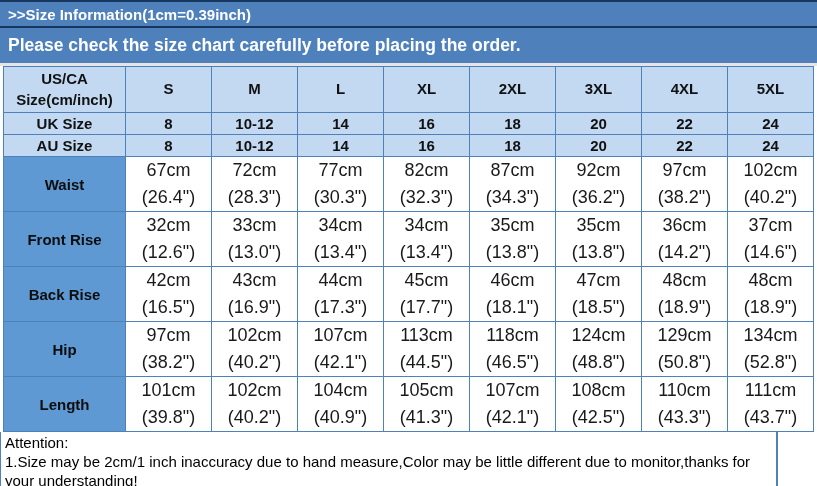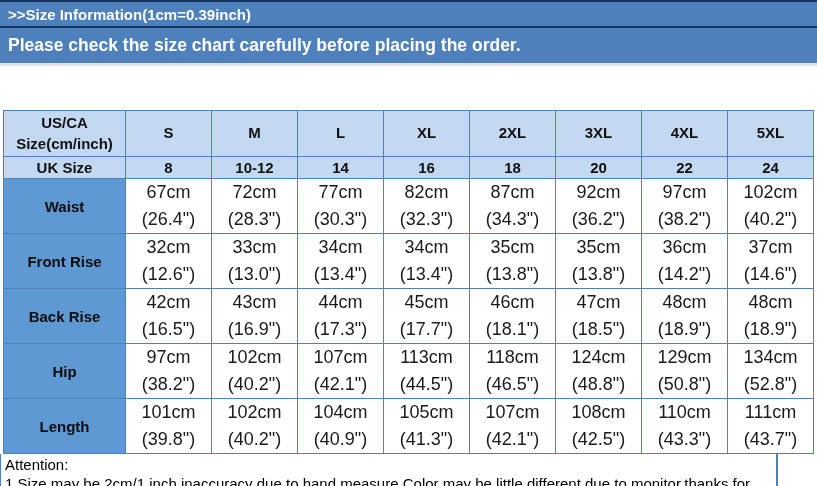--- a/index.html
+++ b/index.html
@@ -19,21 +19,20 @@
   .banner .t2 {
     color:#fff; font-weight:bold; font-size:17.5px;
     padding:7px 8px 7px 8px;
     border-bottom:3px solid #e5e5e5;
   }
   table.size-chart {
     border-collapse:collapse;
     table-layout:fixed;
     width:810px;
     margin-left:3px;
-    margin-top:44px;
   }
   .size-chart col.c0 { width:122px; }
   .size-chart col.c  { width:86px; }
   .size-chart th, .size-chart td {
     border:1px solid #4E80BC;
     text-align:center;
     vertical-align:middle;
     overflow:hidden;
   }
   tr.r-hdr { height:46px; }
@@ -96,20 +95,31 @@
       <th>UK Size</th>
       <td>8</td>
       <td>10-12</td>
       <td>14</td>
       <td>16</td>
       <td>18</td>
       <td>20</td>
       <td>22</td>
       <td>24</td>
     </tr>
+    <tr class="r-au">
+      <th>AU Size</th>
+      <td>8</td>
+      <td>10-12</td>
+      <td>14</td>
+      <td>16</td>
+      <td>18</td>
+      <td>20</td>
+      <td>22</td>
+      <td>24</td>
+    </tr>
     <tr class="r-m">
       <td class="label-cell">Waist</td>
       <td class="data-cell">
           <div>67cm</div>
           <div>(26.4")</div>
         </td>
       <td class="data-cell">
           <div>72cm</div>
           <div>(28.3")</div>
         </td>

